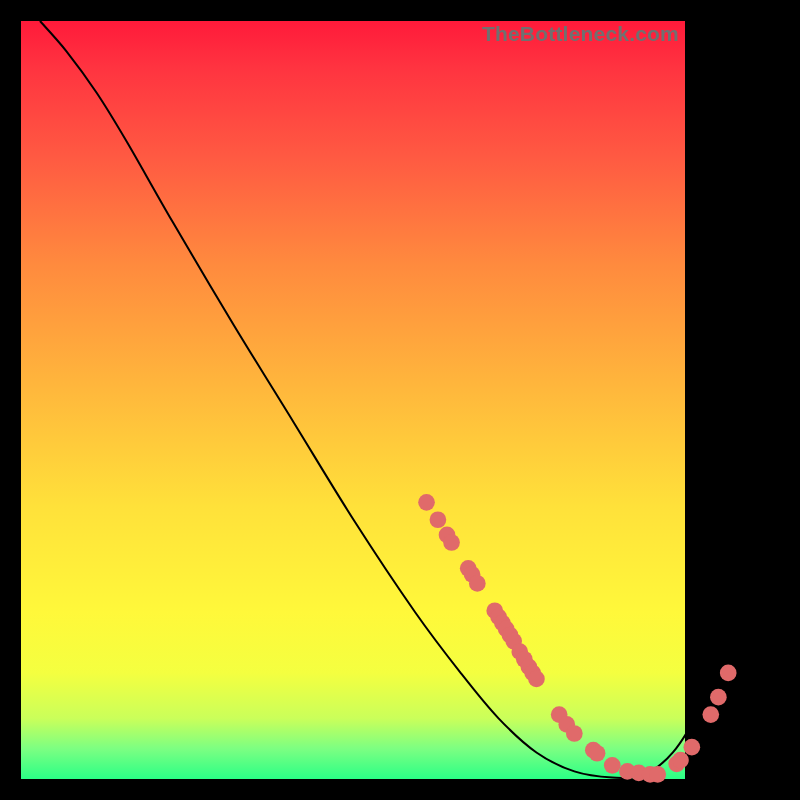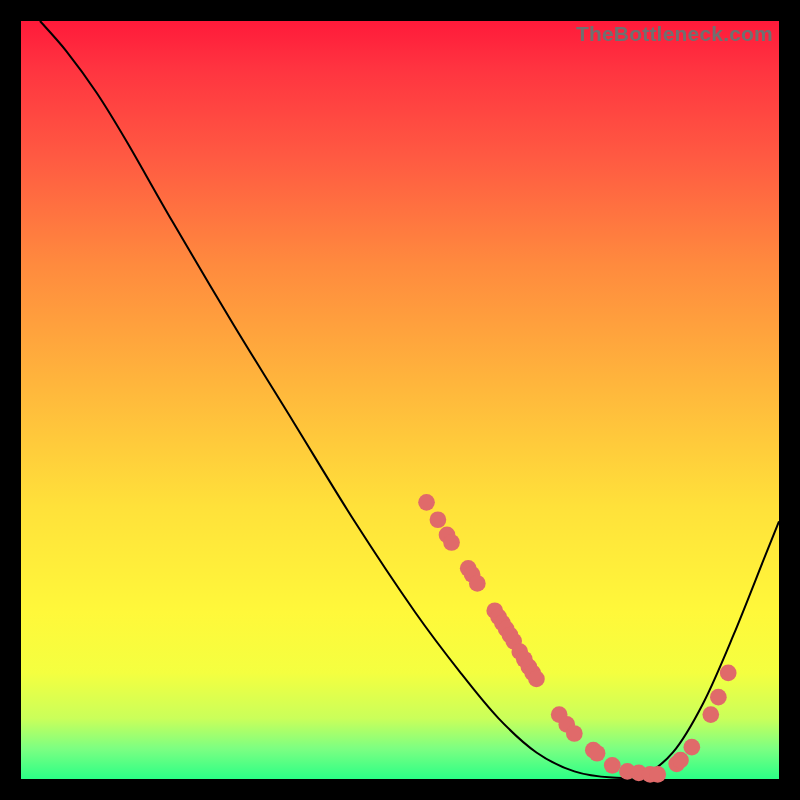--- a/index.html
+++ b/index.html
@@ -8,21 +8,21 @@
     width: 800px;
     height: 800px;
     background: #000;
     overflow: hidden;
     font-family: Arial, Helvetica, sans-serif;
   }
   .chart-frame {
     position: absolute;
     top: 21px;
     left: 21px;
-    width: 758px;
+    width: 664px;
     height: 758px;
     background: linear-gradient(to bottom,
       #ff1a3a 0%,
       #ff3340 6%,
       #ff5a42 18%,
       #ff8a3e 32%,
       #ffb63c 48%,
       #ffe13a 64%,
       #fff83a 78%,
       #f4ff40 86%,

